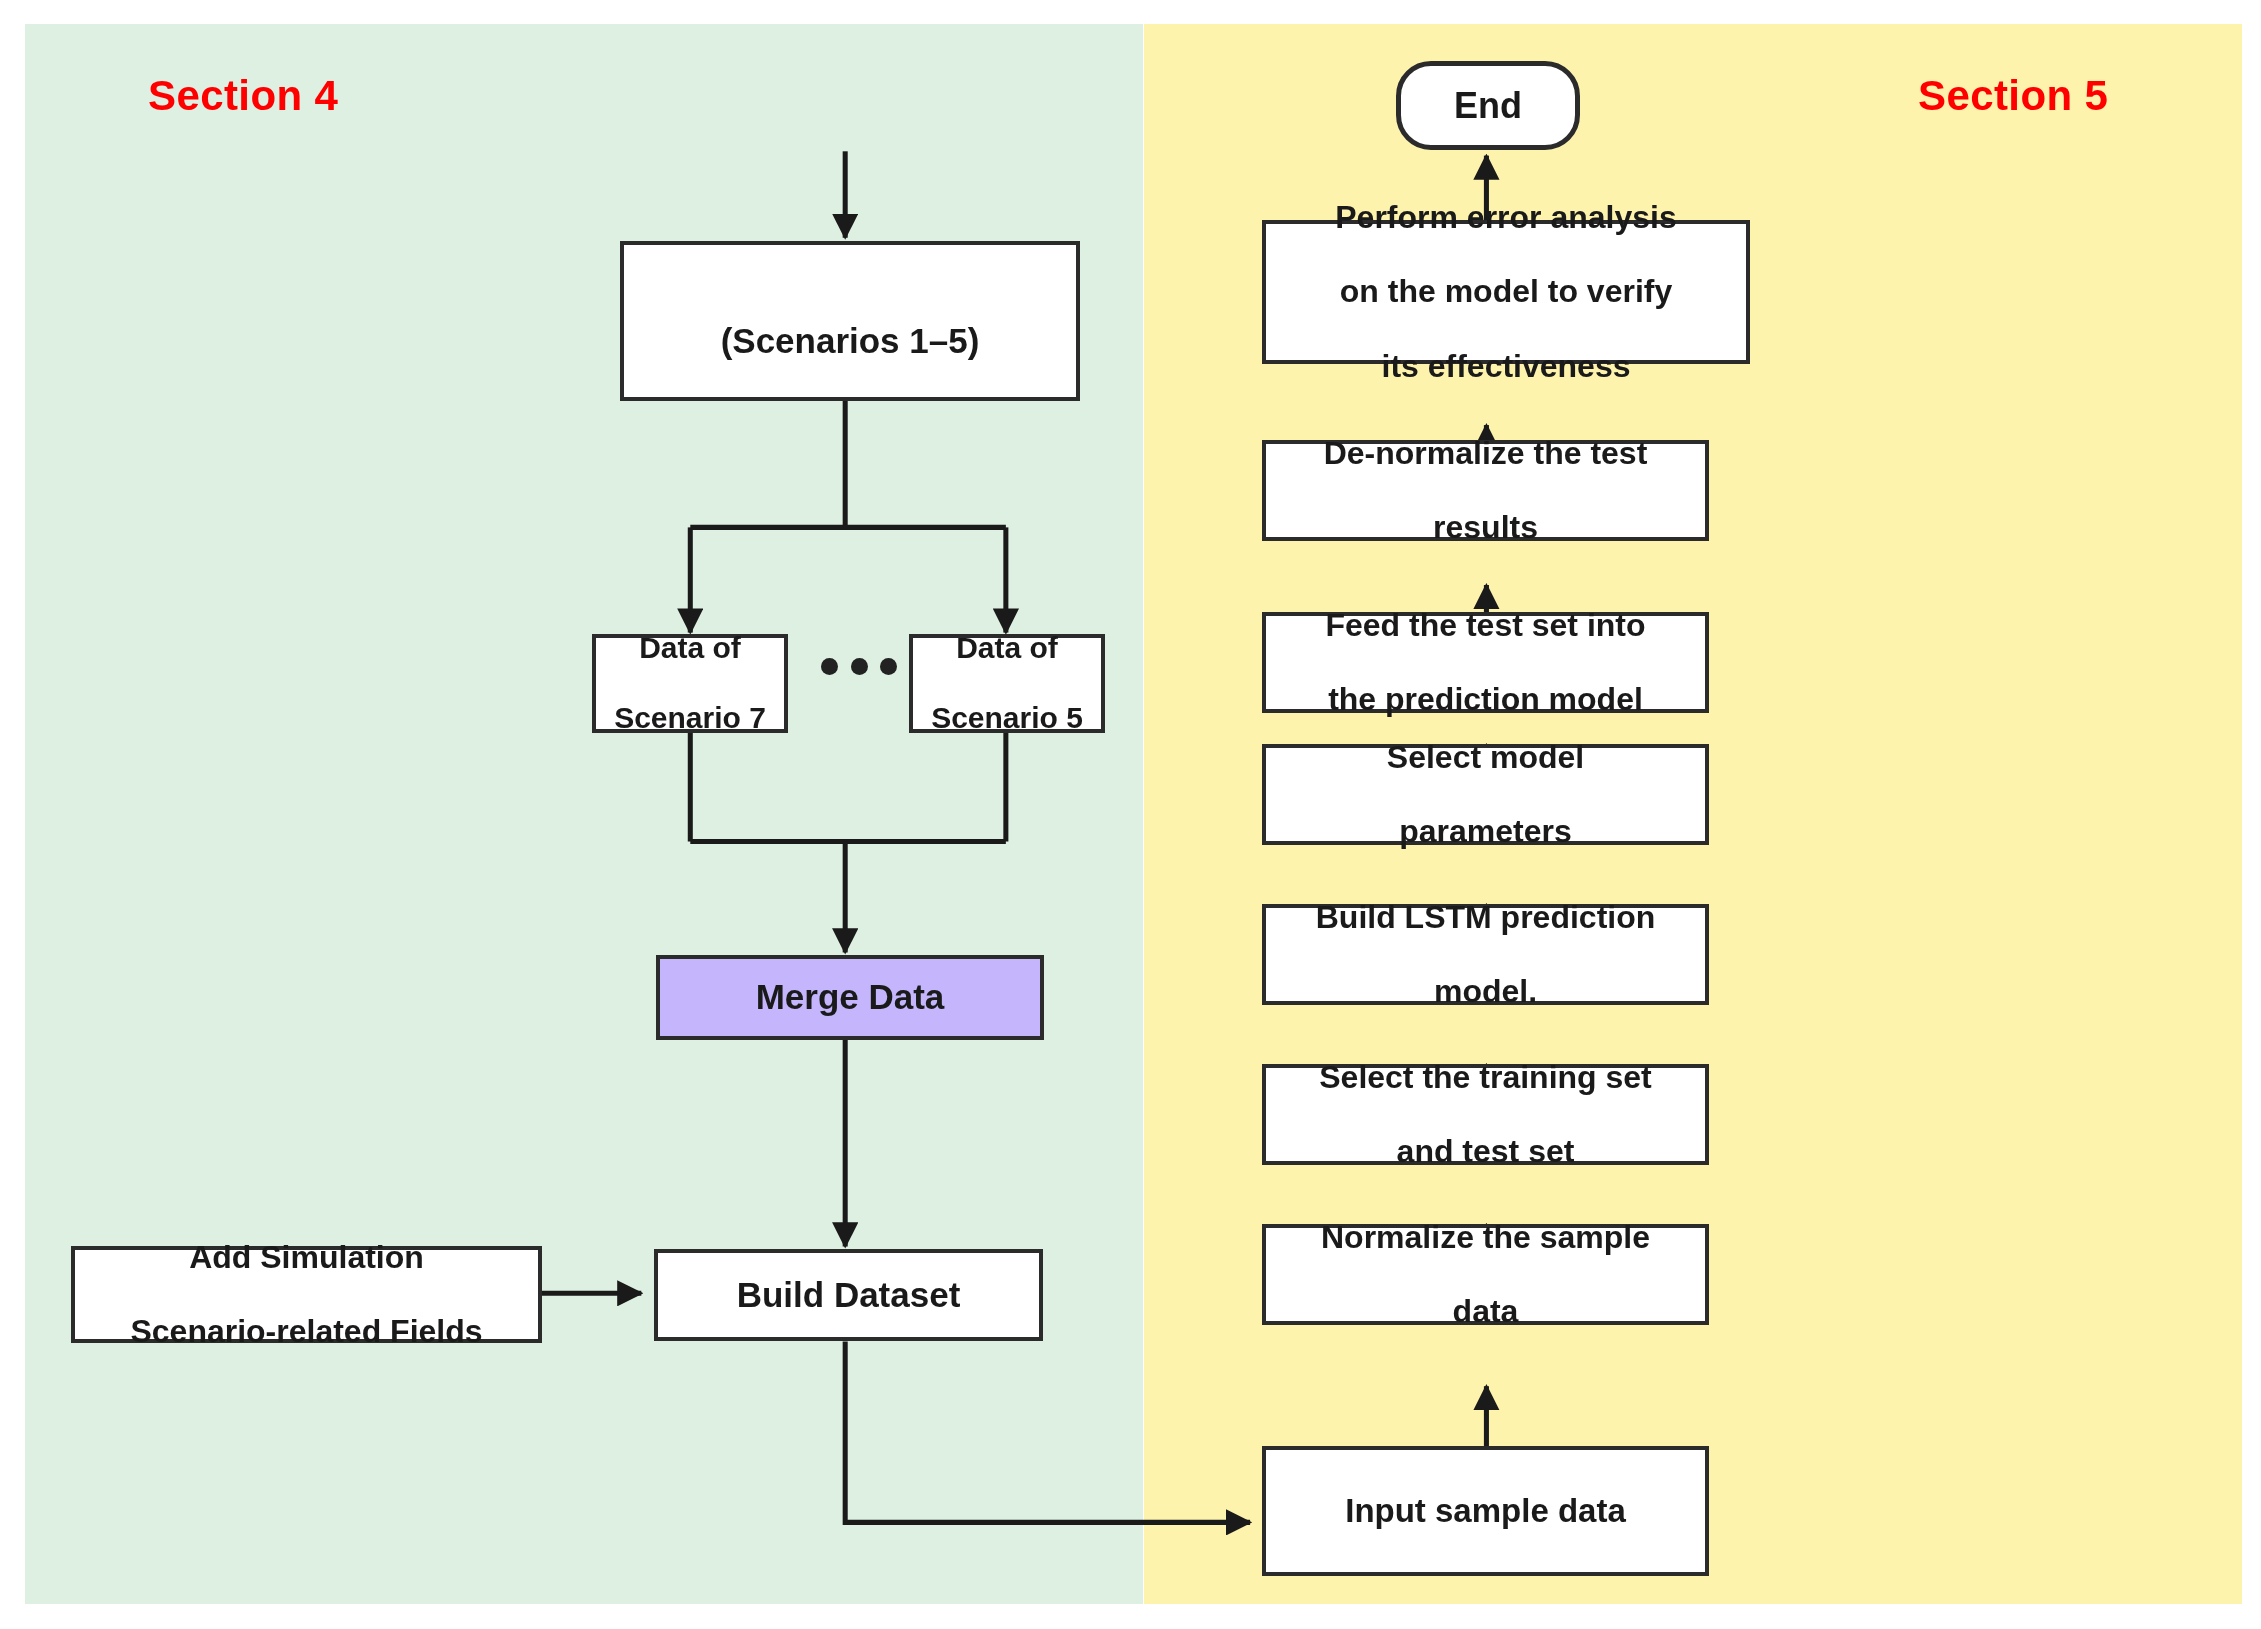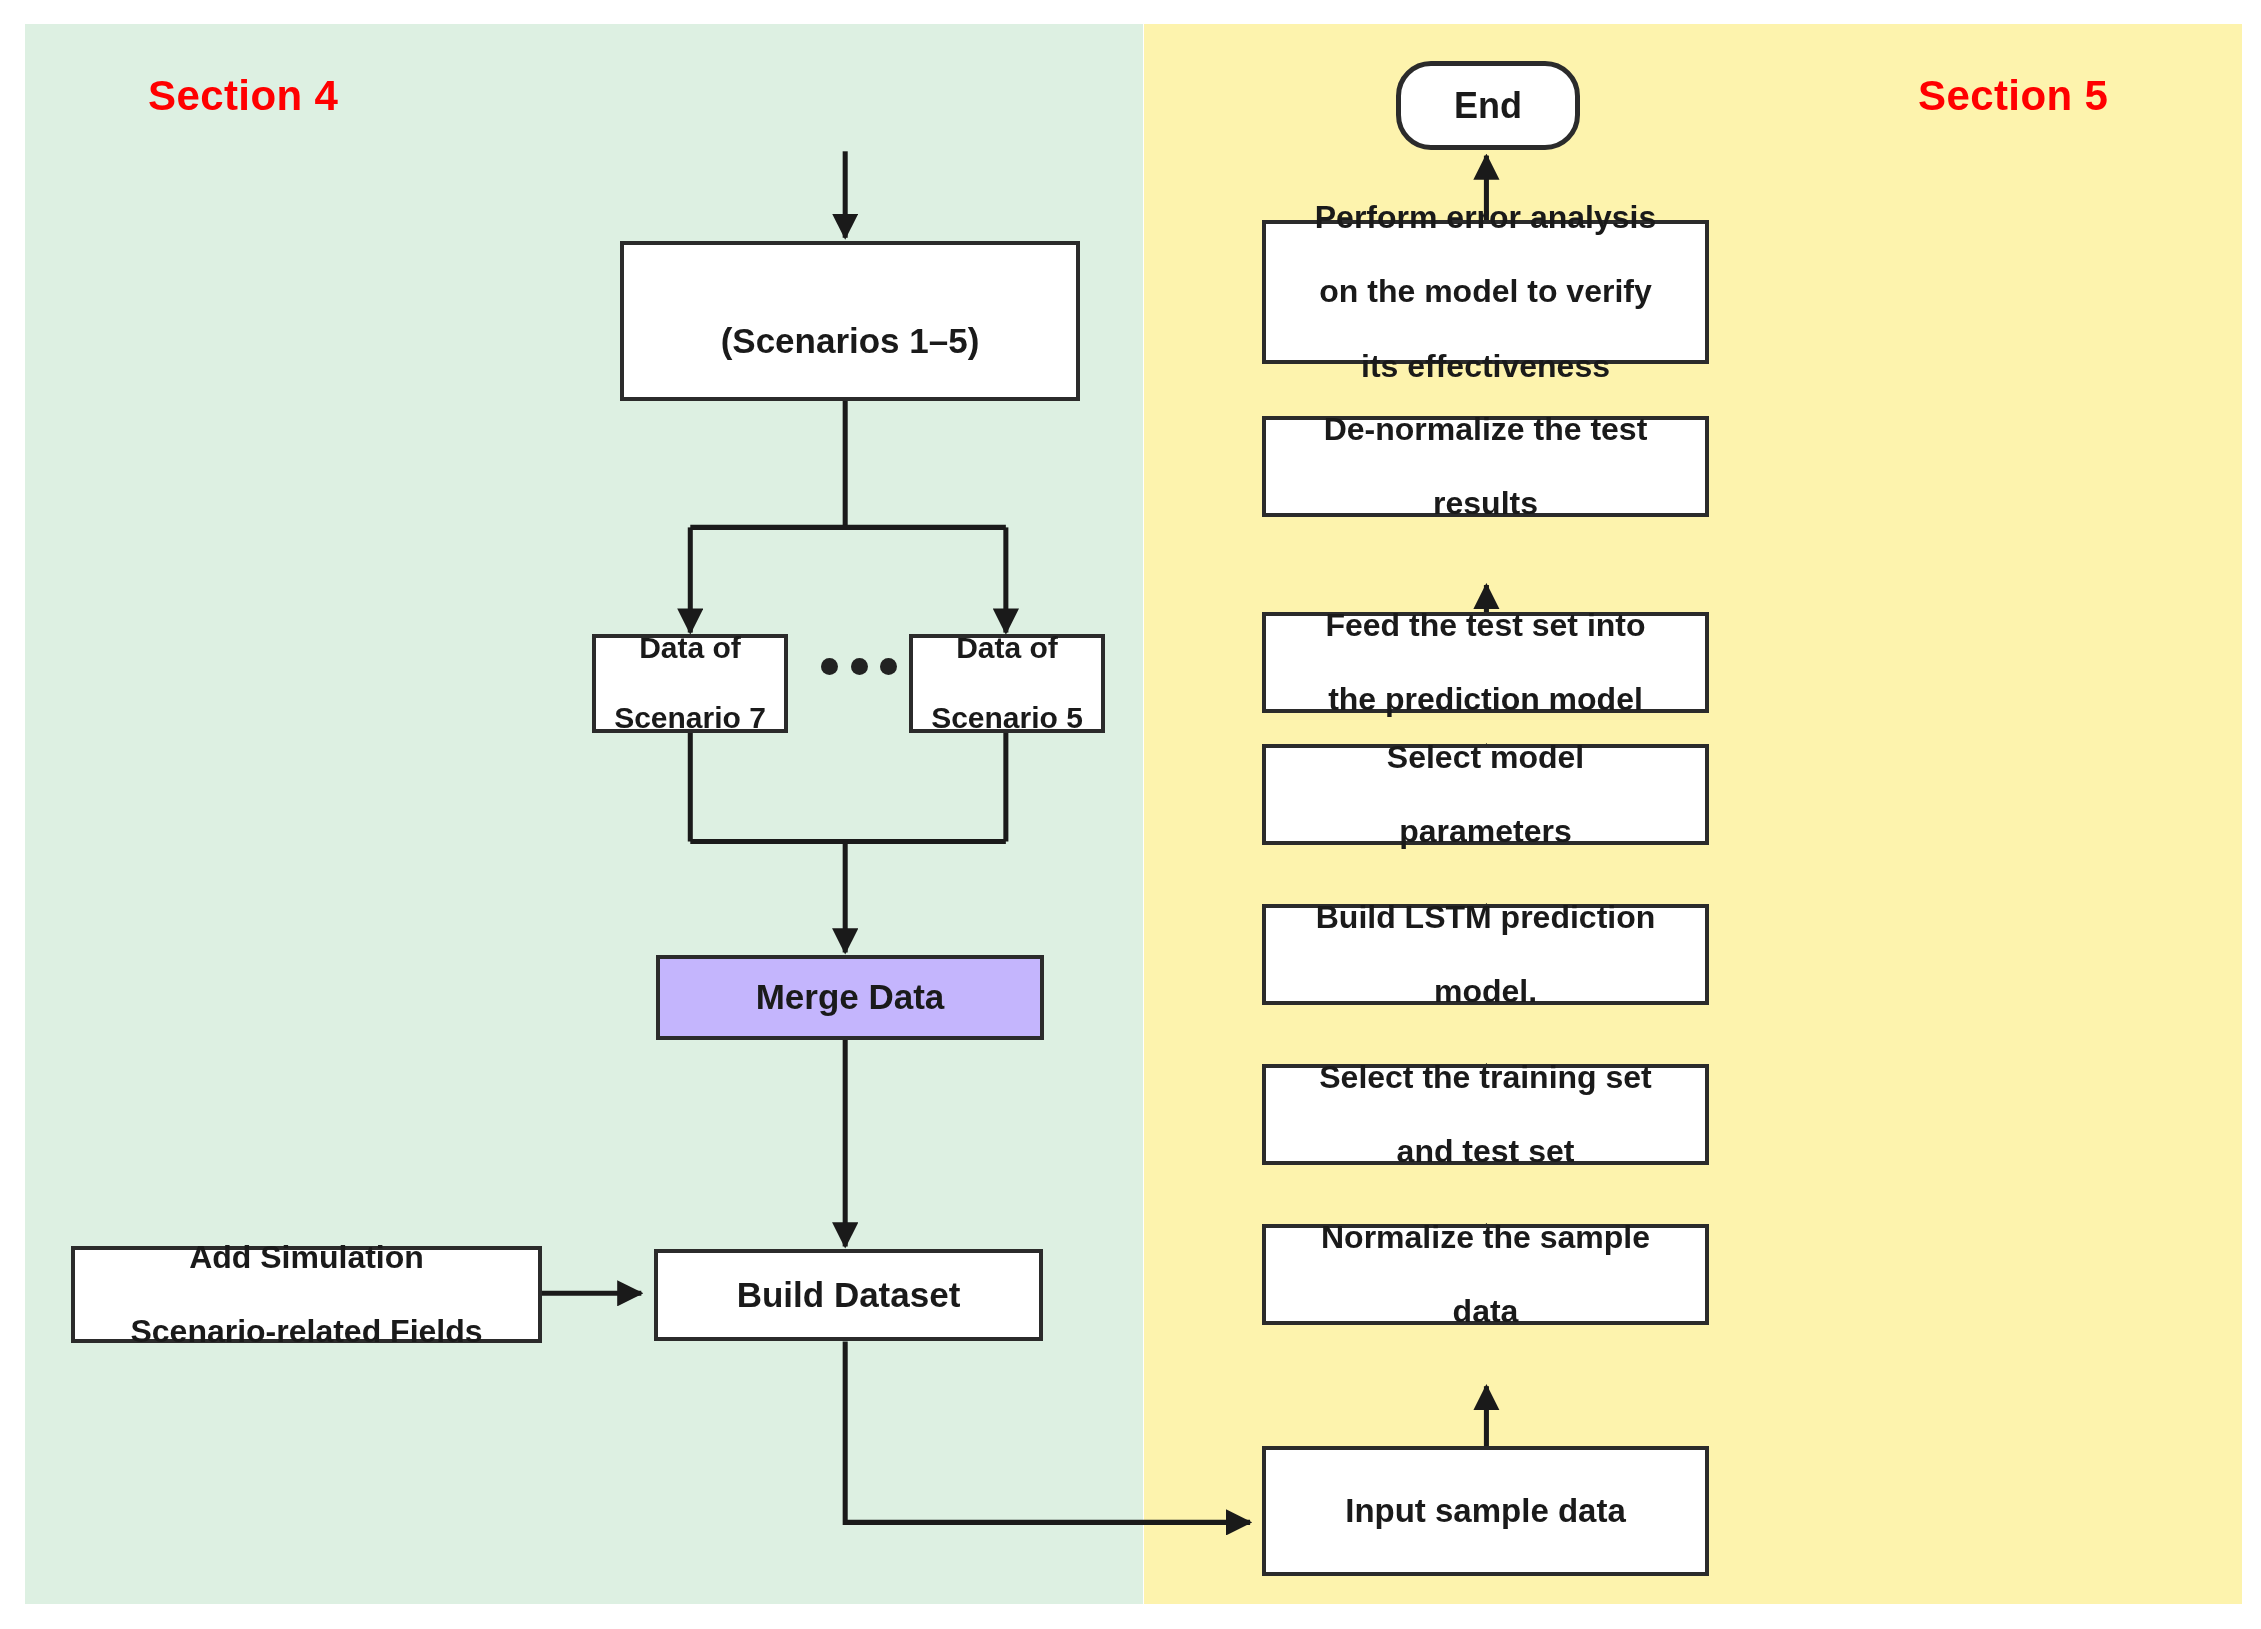--- a/index.html
+++ b/index.html
@@ -164,29 +164,29 @@
   </div>
 
   <div class="node" style="left: 654px; top: 1249px; width: 389px; height: 92px; font-size: 35px; background: rgb(255, 255, 255); border-color: rgb(43, 43, 43);">
     <span>Build  Dataset</span>
   </div>
 
   <div class="node terminator" style="left: 1396px; top: 61px; width: 184px; height: 89px; font-size: 36px; background: rgb(255, 255, 255); border-color: rgb(43, 43, 43);">
     <span>End</span>
   </div>
 
-  <div class="node" style="left: 1262px; top: 220px; width: 447px; height: 144px; font-size: 32px; background: rgb(255, 255, 255); border-color: rgb(43, 43, 43);">
+  <div class="node" style="left: 1262px; top: 220px; width: 488px; height: 144px; font-size: 32px; background: rgb(255, 255, 255); border-color: rgb(43, 43, 43);">
     <span>
       <span>Perform error analysis</span><br>
       <span>on the model to verify</span><br>
       <span>its effectiveness</span>
     </span>
   </div>
 
-  <div class="node" style="left: 1262px; top: 416px; width: 447px; height: 101px; font-size: 32px; background: rgb(255, 255, 255); border-color: rgb(43, 43, 43);">
+  <div class="node" style="left: 1262px; top: 440px; width: 447px; height: 101px; font-size: 32px; background: rgb(255, 255, 255); border-color: rgb(43, 43, 43);">
     <span>
       <span>De-normalize the test</span><br>
       <span>results</span>
     </span>
   </div>
 
   <div class="node" style="left: 1262px; top: 584px; width: 447px; height: 101px; font-size: 32px; background: rgb(255, 255, 255); border-color: rgb(43, 43, 43); margin-top: 28px;">
     <span>
       <span>Feed the test set into</span><br>
       <span>the prediction model</span>

